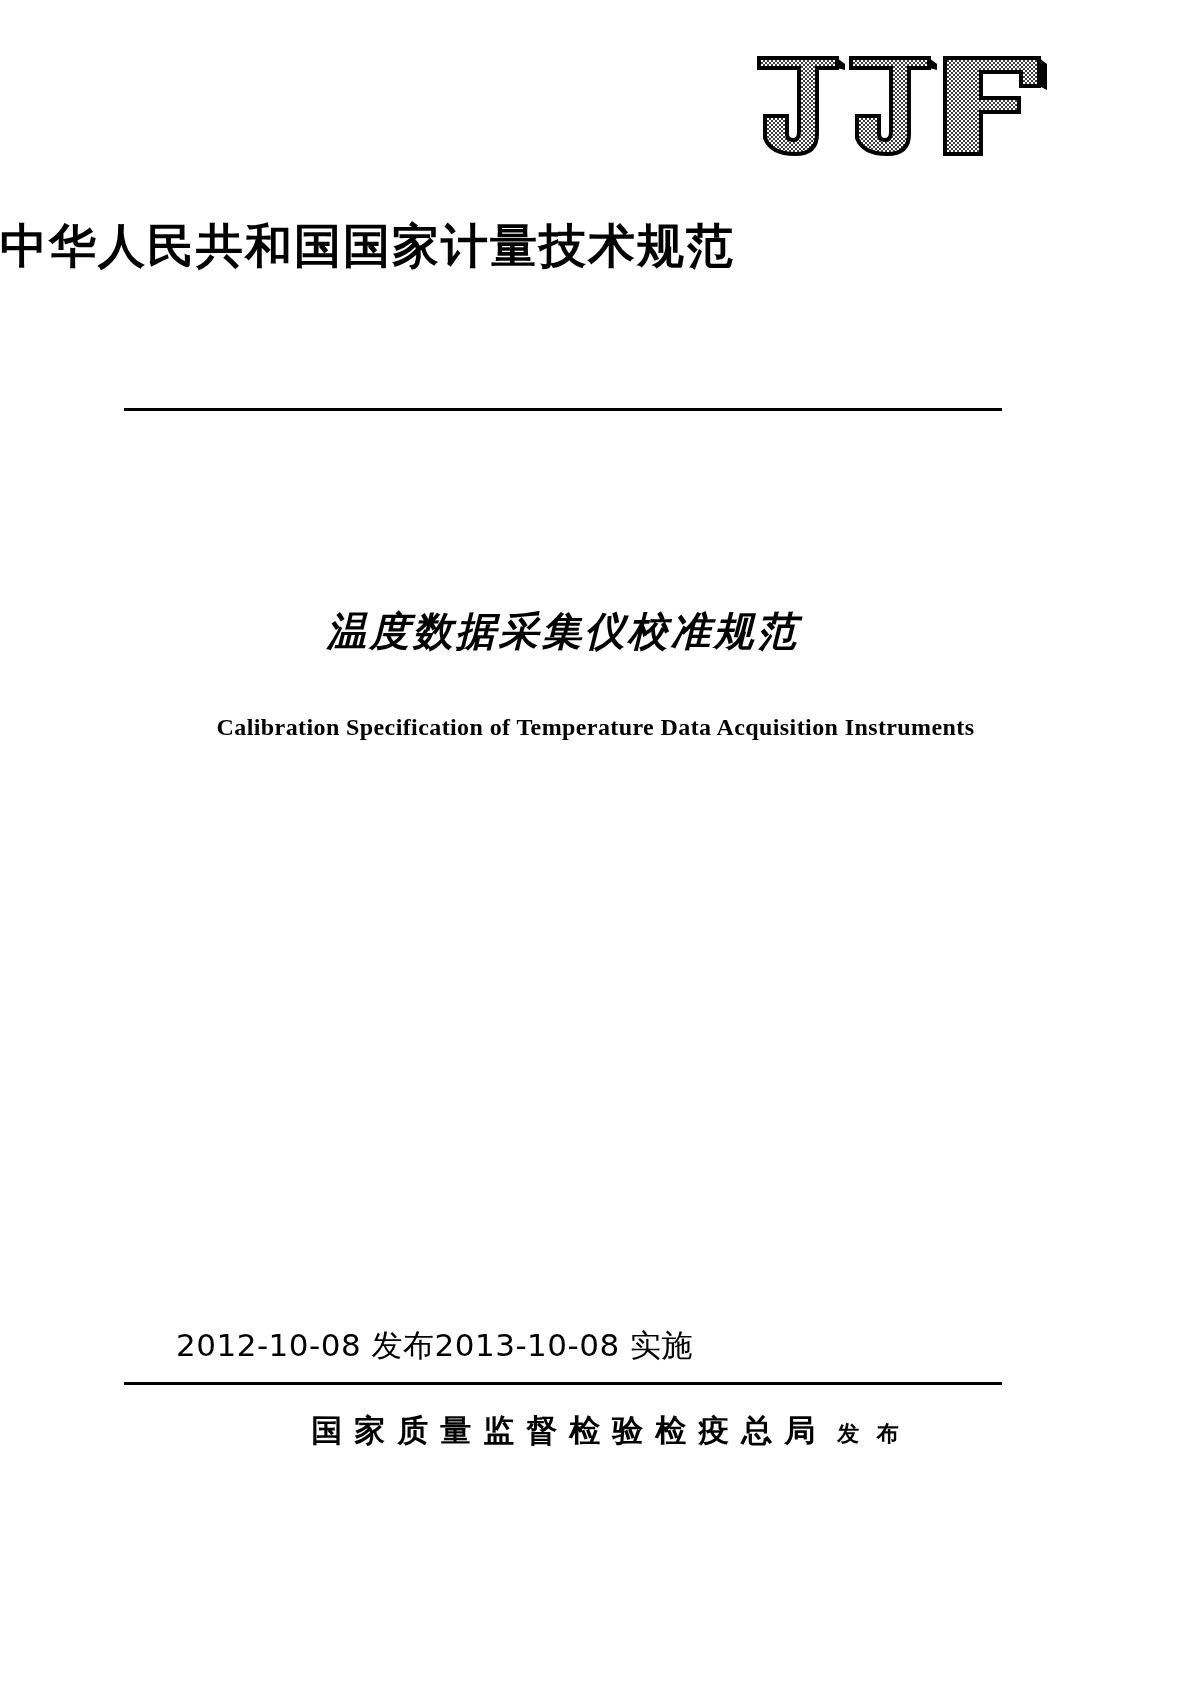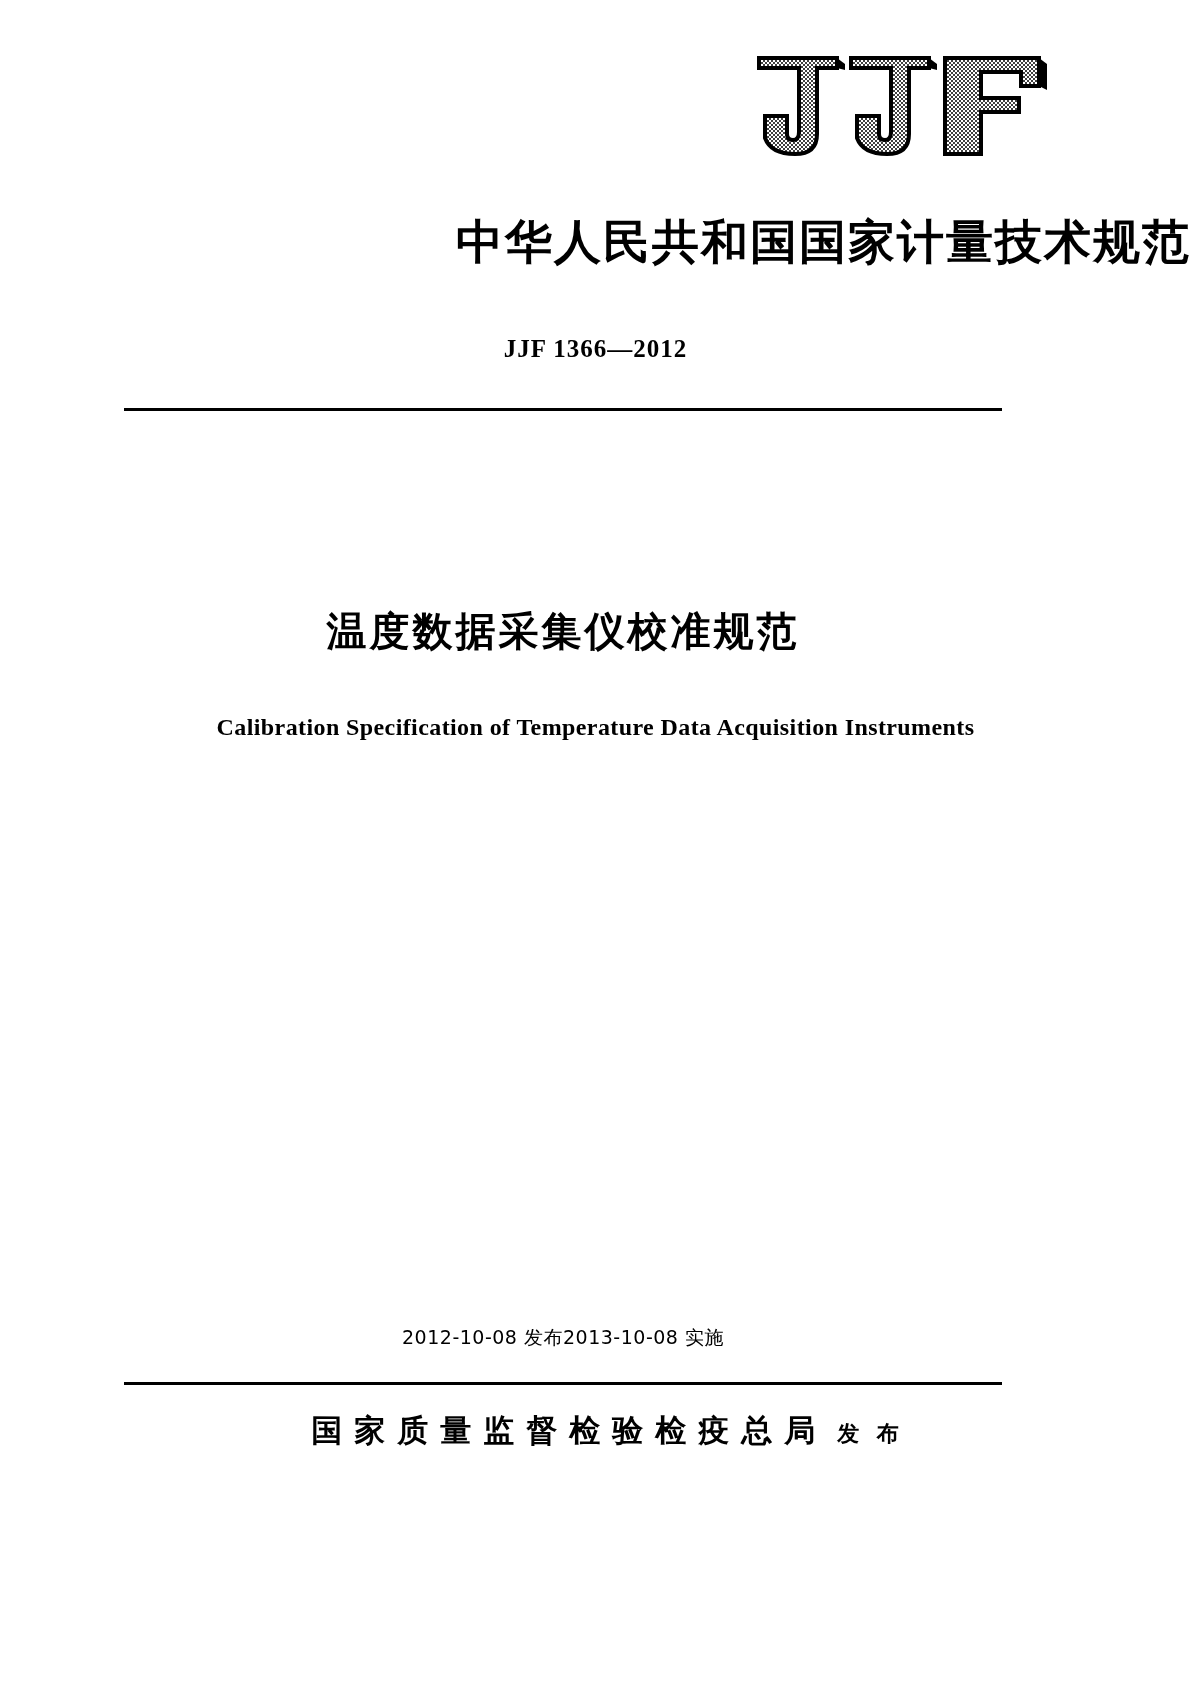--- a/index.html
+++ b/index.html
@@ -33,22 +33,22 @@
     height: 125px;
   }
   .logo-svg { display: block; }
 
   
   .national-title {
     position: absolute;
     top: 218px;
     left: 0;
     width: 1191px;
-    text-align: right;
-    font-family: Liberation Mono, monospace;
+    text-align: left;
+    font-family: Liberation Serif, serif;
     font-weight: bold;
     font-size: 47px;
     letter-spacing: 2px;
     line-height: 1.2;
     white-space: nowrap;
   }
 
   
   .std-number {
     position: absolute;
@@ -85,20 +85,21 @@
     position: absolute;
     top: 604px;
     left: 0;
     width: 1126px;
     text-align: center;
     font-family: "DejaVu Serif", serif;
     font-weight: bold;
     font-size: 40px;
     letter-spacing: 3px;
     white-space: nowrap;
+    font-style: italic;
   }
   .doc-title-en {
     position: absolute;
     top: 714px;
     left: 0;
     width: 1191px;
     text-align: center;
     font-family: "Liberation Serif", serif;
     font-weight: bold;
     font-size: 24px;
@@ -106,24 +107,24 @@
     white-space: nowrap;
   }
 
   
   .dates-row {
     position: absolute;
     left: 124px;
     top: 1325px;
     width: 878px;
     display: flex;
-    justify-content: center;
+    justify-content: flex-start;
     align-items: baseline;
     font-family: "DejaVu Sans", sans-serif;
-    font-size: 19px;
+    font-size: 31px;
     font-weight: normal;
   }
   .date-cell {
     white-space: nowrap;
     letter-spacing: 0.5px;
   }
   .date-left { padding-left: 52px; }
   .date-right { padding-right: 52px; }
 
   
@@ -175,21 +176,20 @@
       <g fill="#000000">
         <path d="M104 8 L112 14 L112 20 L104 18 Z"></path>
         <path d="M196 8 L204 14 L204 20 L196 18 Z"></path>
         <path d="M306 8 L314 14 L314 40 L306 36 Z"></path>
       </g>
     </svg>
   </div>
 
   <div class="national-title">中华人民共和国国家计量技术规范</div>
 
-  <div class="std-number">JJF 1366—2012</div>
 
   <div class="rule-top"></div>
 
   <div class="doc-title-cn">温度数据采集仪校准规范</div>
 
   <div class="doc-title-en">Calibration Specification of Temperature Data Acquisition Instruments</div>
 
   <div class="dates-row">
     <div class="date-cell date-left">2012-10-08 发布</div>
     <div class="date-cell date-right">2013-10-08 实施</div>

